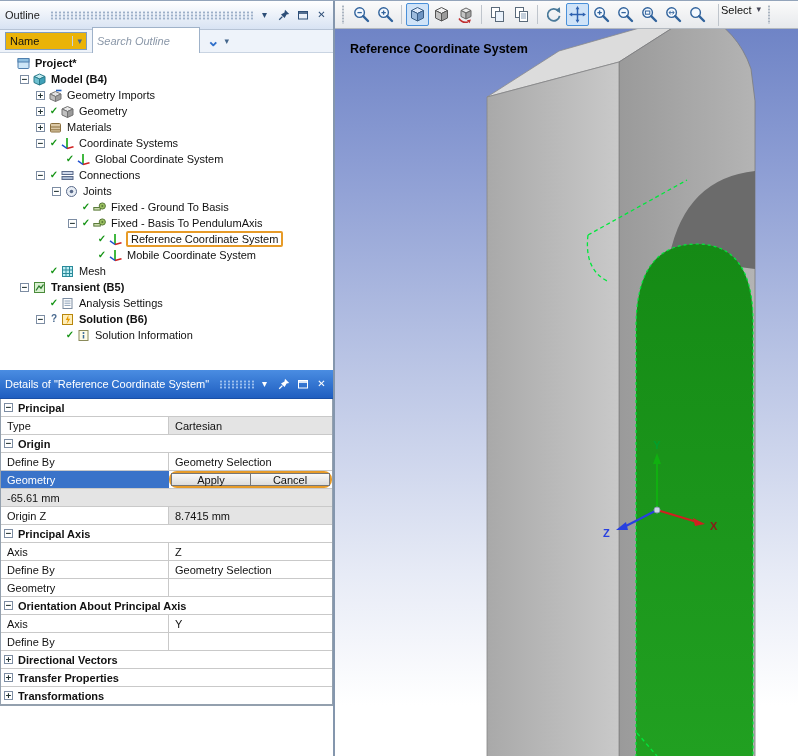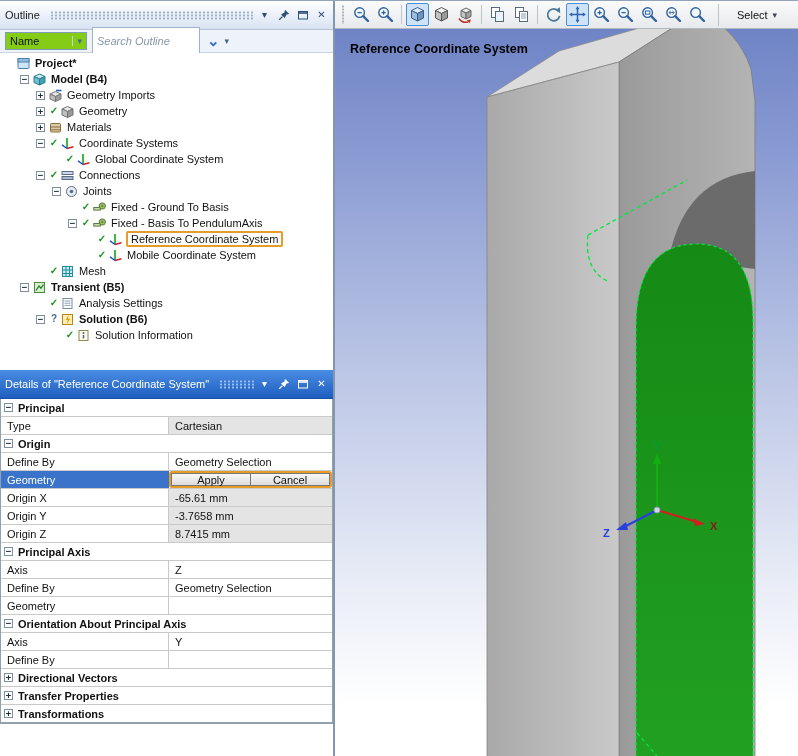--- a/index.html
+++ b/index.html
@@ -15,21 +15,21 @@
   .pane-header.blue{background:linear-gradient(#4a8de2,#1f5ec0);border-bottom:1px solid #1a4fa5}
   .pane-header.blue .title{color:#fff}
   .pane-header.blue .grip{background-image:radial-gradient(circle,#9cc0ef 1px,transparent 1.2px)}
   .hdr-icons{display:flex;align-items:center;gap:6px;color:#2d4e77;flex:none}
   .pane-header.blue .hdr-icons{color:#fff}
   .hicon{width:13px;height:13px;display:flex;align-items:center;justify-content:center;font-size:10px;cursor:default;line-height:1}
   .hicon svg{display:block}
 
   
   #filter-row{height:23px;flex:none;display:flex;align-items:center;gap:5px;padding:0 5px;background:#eef3fa;border-bottom:1px solid #c9d4e2}
-  #name-combo{width:82px;height:18px;background:#84cc16;border:1px solid #7f9cc0;display:flex;align-items:center;padding:0 4px;gap:4px}
+  #name-combo{width:82px;height:18px;background:#eab308;border:1px solid #7f9cc0;display:flex;align-items:center;padding:0 4px;gap:4px}
   #name-combo .cmb-label{flex:1}
   #name-combo .combo-arrow{color:#44668c;border-left:1px solid #c4d2e2;padding-left:4px;font-size:9px}
   #search-input{width:108px;height:28px;border:1px solid #9fb2c9;background:#fff;padding:0 4px;font:italic 11px "Liberation Sans",sans-serif;color:#333}
   #search-input::placeholder{color:#8a97a8;font-style:italic}
   #big-chev{color:#2f6fca;font-size:15px;font-weight:bold;line-height:10px;margin-left:2px}
   #small-arrow{color:#44668c;font-size:9px}
 
   
   #tree{height:317px;flex:none;background:#fff;overflow:hidden;padding-top:2px}
   .trow{height:16px;display:flex;align-items:center;white-space:nowrap}
@@ -49,36 +49,36 @@
   #details-table{width:333px;flex:none;border:1px solid #93a0ae;border-top:none;margin-left:0;background:#fff}
   .drow{display:flex;height:18px;border-bottom:1px solid #c9c9c9;align-items:stretch}
   .drow:last-child{border-bottom:1px solid #93a0ae}
   .dcat{display:flex;align-items:center;width:100%;padding:0 3px;font-weight:bold;background:#fff}
   .dcat .exp{margin-right:5px}
   .dlabel{width:168px;flex:none;border-right:1px solid #c9c9c9;display:flex;align-items:center;padding:0 6px;background:#fff}
   .dlabel.selected{background:#3a73c9;color:#fff;border-right-color:#3a73c9}
   .dvalue{flex:1;display:flex;align-items:center;padding:1px 6px;background:#fff}
   .dvalue.gray{background:#e4e4e4}
   .dvalue.btncell{padding:0}
-  .orange-wrap{flex:1;height:100%;display:flex;border:2px solid #e79b28;border-radius:3px}
+  .orange-wrap{flex:1;height:100%;display:flex;border:2px solid #e79b28;border-radius:8px}
   .btn{flex:1;border:1px solid #777;background:linear-gradient(#f9f9f9,#dcdcdc);
        font:11px "Liberation Sans",sans-serif;color:#111;display:flex;align-items:center;justify-content:center;cursor:default}
   .btn + .btn{border-left:none}
   #left-filler{flex:1;background:#fff}
 
   
   #right{flex:1;display:flex;flex-direction:column}
   #toolbar{height:28px;flex:none;display:flex;align-items:center;padding:0 3px;gap:1px;
            background:linear-gradient(#fbfbfb,#e7e9ec);border-bottom:1px solid #b3b9c0}
   #tb-buttons{display:flex;align-items:center;gap:1px}
   .tbtn{width:23px;height:23px;display:flex;align-items:center;justify-content:center;border:1px solid transparent;border-radius:2px}
   .tbtn.pressed{border-color:#4a90d9;background:#cfe3f8}
   .tsep{width:1px;height:19px;background:#bfc5cc;margin:0 3px}
   .tgrip{width:5px;height:19px;margin:0 3px;background-image:radial-gradient(circle,#aab4c0 1px,transparent 1.2px);background-size:4px 3px}
-  #select-btn{display:flex;align-items:center;gap:5px;height:22px;padding:0 18px;margin-left:8px;border-left:1px solid #bfc5cc}
+  #select-btn{display:flex;align-items:flex-start;gap:5px;height:22px;padding:0 2px;margin-left:8px;border-left:1px solid #bfc5cc}
   #select-btn .sarrow{font-size:9px;color:#445}
 
   #viewport{position:relative;flex:1;overflow:hidden;
     background:linear-gradient(180deg,#6f84c6 0%,#8b9cd3 18%,#b8c3e4 45%,#e7ebf6 75%,#ffffff 93%,#ffffff 100%)}
   #scene{position:absolute;left:0;top:0}
   #vp-label{position:absolute;left:15px;top:13px;font-weight:bold;font-size:12.5px;color:#000}
 </style>
 </head>
 <body>
 
@@ -368,26 +368,21 @@
         <div class="drow">
           <div class="dlabel selected">Geometry</div>
           <div class="dvalue btncell">
             <span class="orange-wrap">
               <button class="btn">Apply</button>
               <button class="btn">Cancel</button>
             </span>
           </div>
         </div>
         <div class="drow">
-          <div class="dlabel">Origin X</div>
           <div class="dvalue gray">-65.61 mm</div>
-        </div>
-        <div class="drow">
-          <div class="dlabel">Origin Y</div>
-          <div class="dvalue gray">-3.7658 mm</div>
         </div>
         <div class="drow">
           <div class="dlabel">Origin Z</div>
           <div class="dvalue gray">8.7415 mm</div>
         </div>
         <div class="drow">
           <div class="dcat">
             <span class="exp">−</span>
             <span>Principal Axis</span>
           </div>

